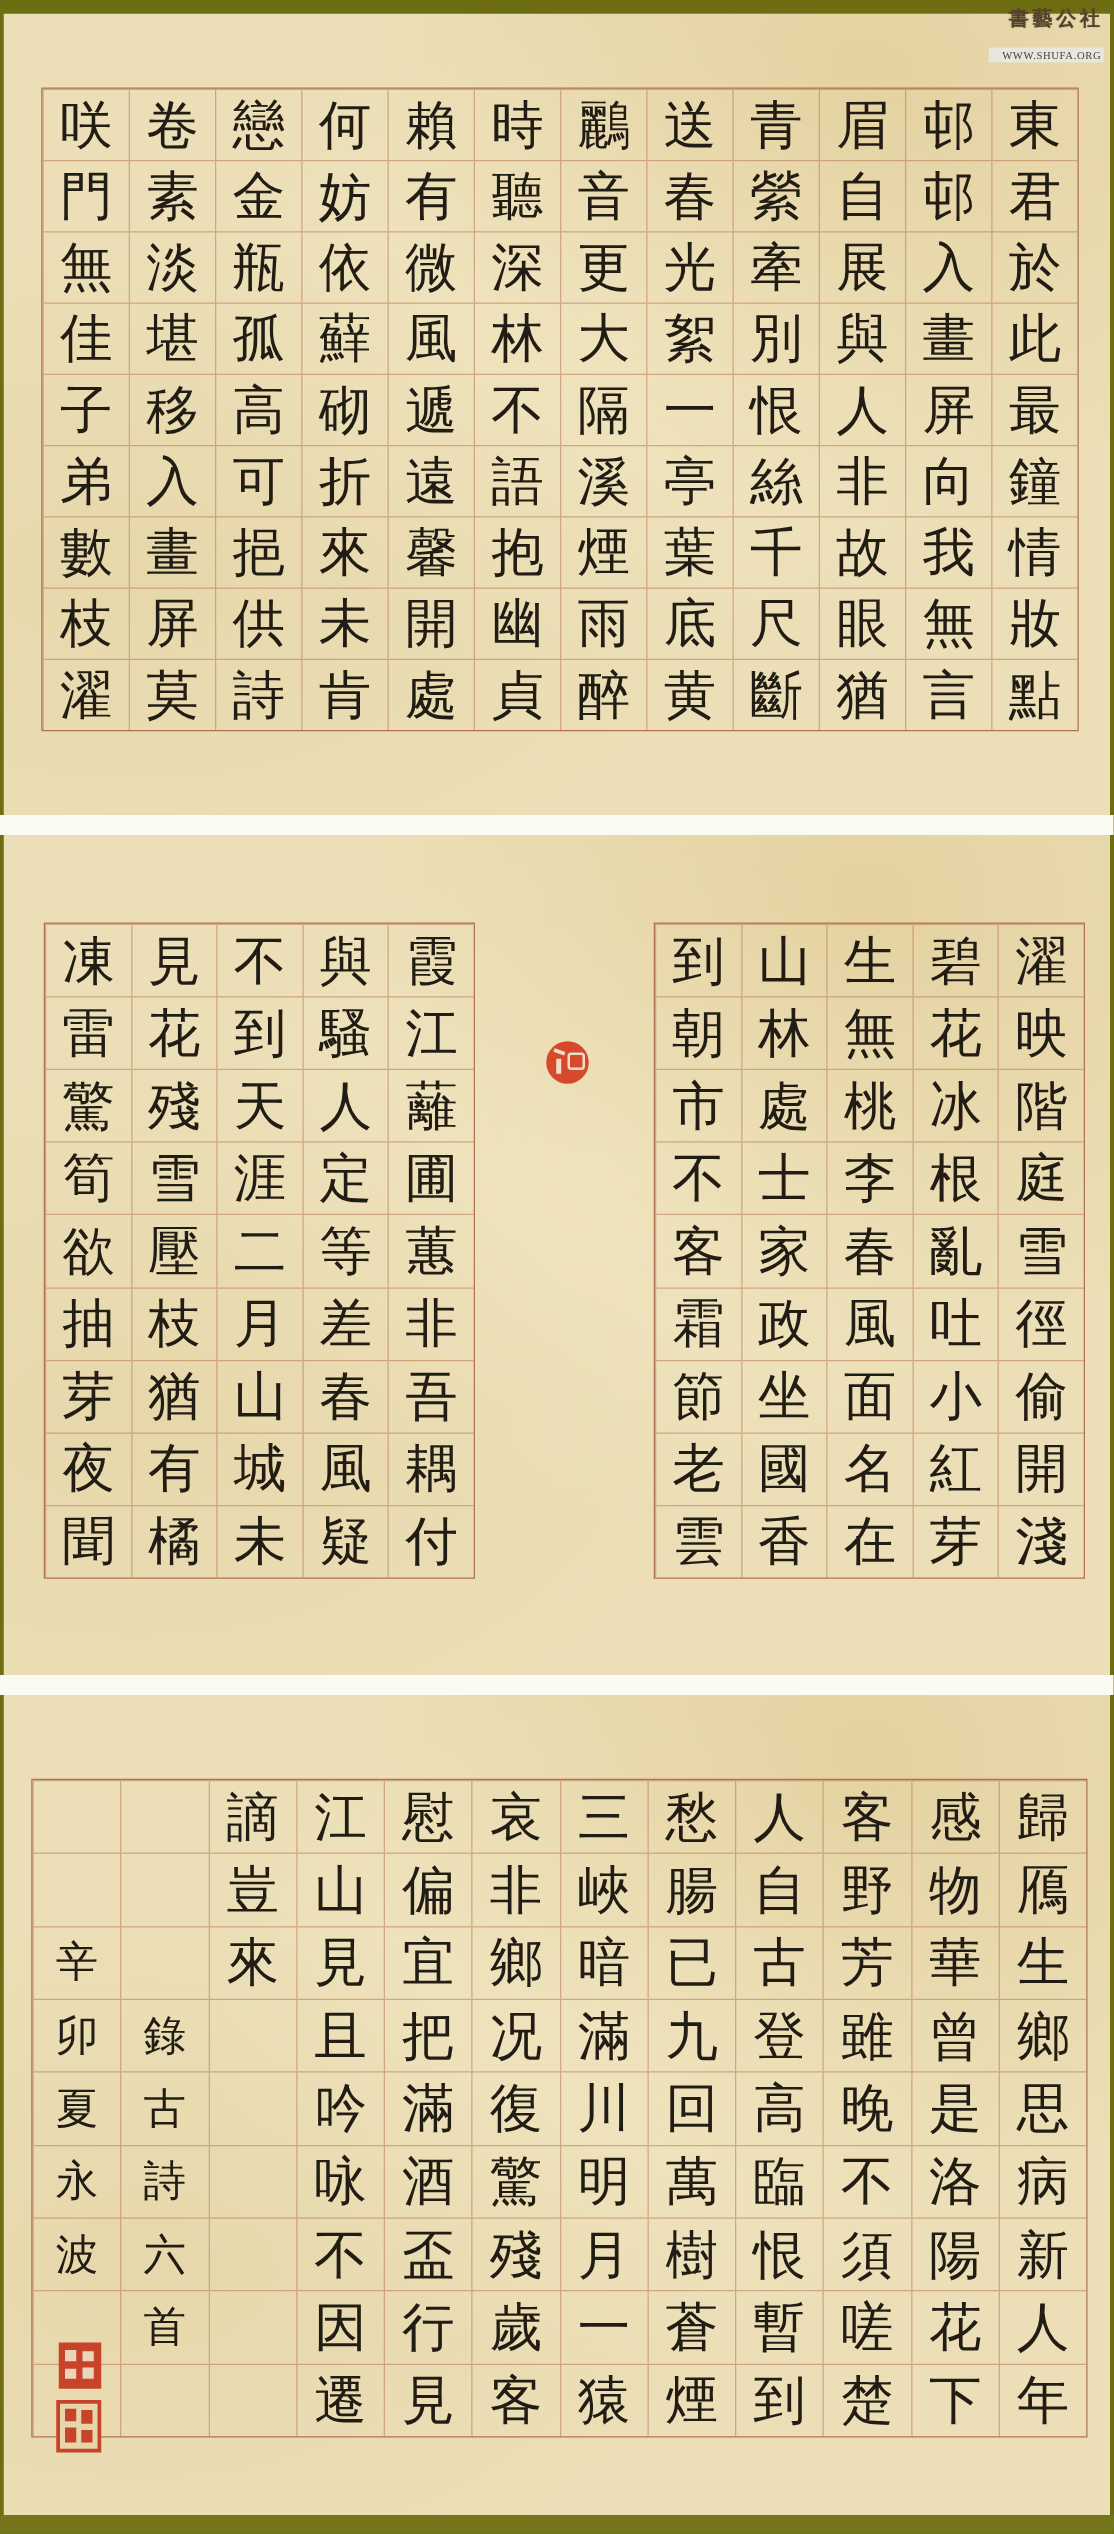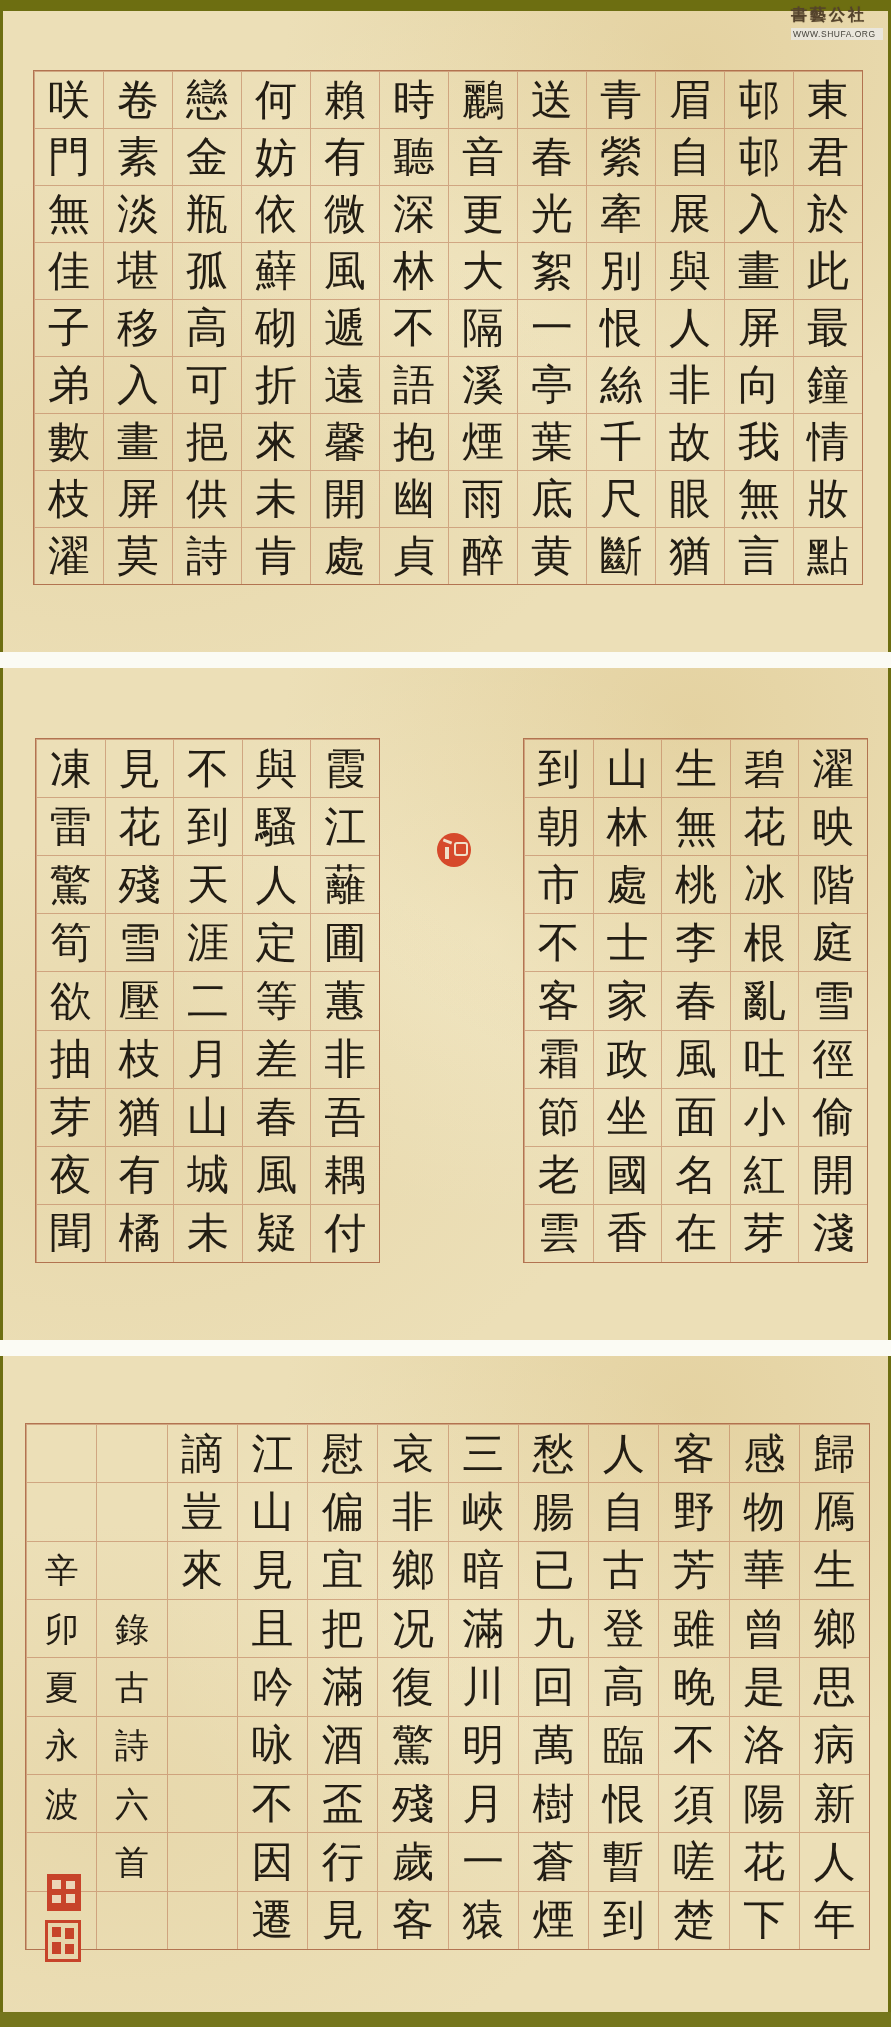--- a/index.html
+++ b/index.html
@@ -57,28 +57,28 @@
   #square-seal-1{left:44px;top:518px;width:34px;height:37px;background:#c7432a;}
   #square-seal-1 .mark{position:absolute;background:#ecd5b8;width:9px;height:9px;}
   #square-seal-1 .a{left:5px;top:6px;} #square-seal-1 .b{left:19px;top:7px;height:8px;}
   #square-seal-1 .c{left:5px;top:21px;height:8px;} #square-seal-1 .d{left:19px;top:20px;}
   #square-seal-2{left:42px;top:564px;width:36px;height:42px;background:#e7d6ac;border:3px solid #c7432a;}
   #square-seal-2 .mark{position:absolute;background:#c7432a;width:9px;height:10px;}
   #square-seal-2 .a{left:4px;top:4px;} #square-seal-2 .b{left:17px;top:5px;height:11px;}
   #square-seal-2 .c{left:4px;top:19px;height:12px;} #square-seal-2 .d{left:17px;top:21px;}
 
   
-  #watermark{position:absolute;top:5px;right:8px;width:92px;text-align:left;z-index:5;}
+  #watermark{position:absolute;top:5px;right:8px;width:92px;text-align:right;z-index:5;}
   #watermark .logo{
     font-size:16px;font-weight:bold;color:#54432c;letter-spacing:3px;
     text-shadow:0 0 1px rgba(80,60,30,.5);white-space:nowrap;
   }
   #watermark .url{
-    margin-top:2px;background:rgba(233,231,223,.92);color:#45433a;
-    font-family:Liberation Sans, sans-serif;
+    margin-top:12px;background:rgba(233,231,223,.92);color:#45433a;
+    font-family:Liberation Serif, serif;
     font-size:8.5px;letter-spacing:.5px;padding:1px 2px;white-space:nowrap;
   }
 </style>
 </head>
 <body>
 
 <div class="band" id="band-top"></div>
 <div class="band" id="band-bottom"></div>
 
 <div id="watermark">

